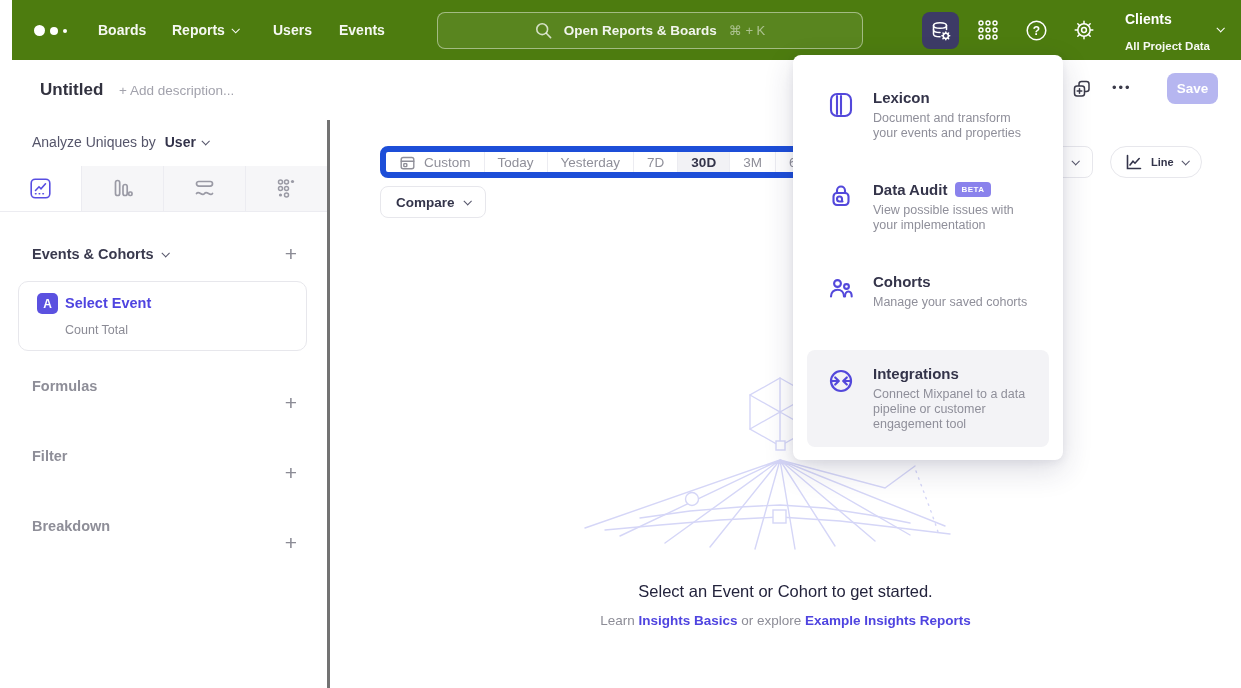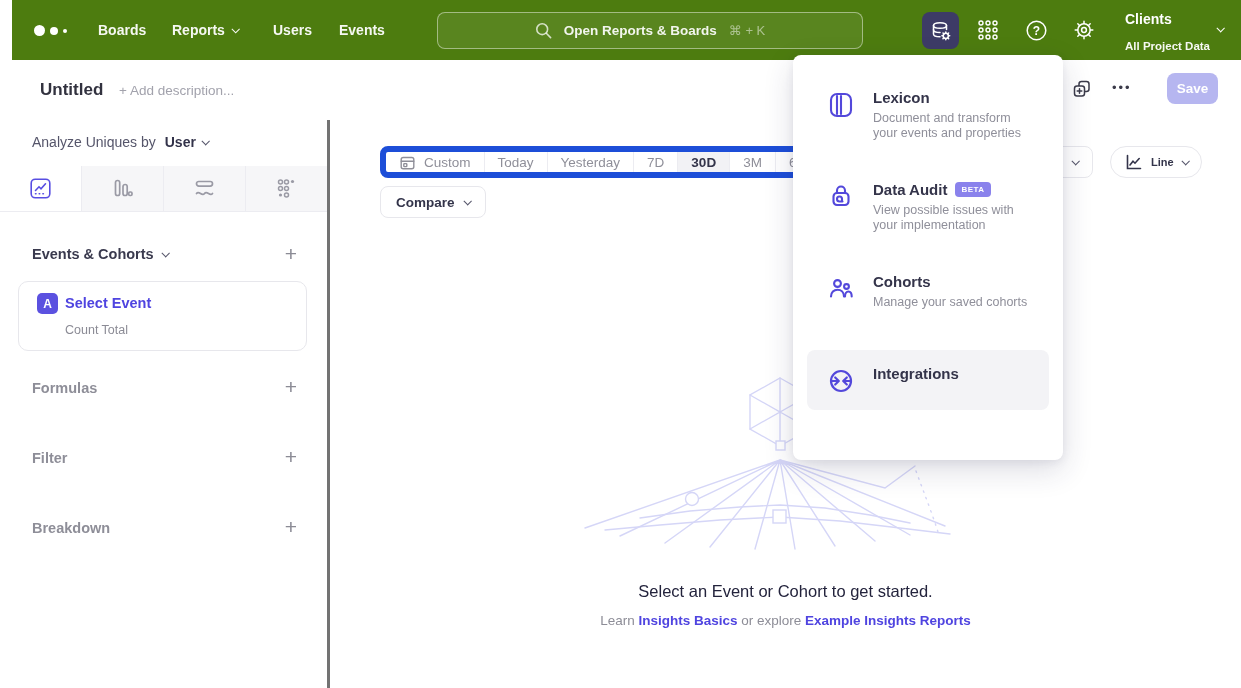--- a/index.html
+++ b/index.html
@@ -55,22 +55,22 @@
   .s-tab.sel { background:#fff; color:#584ee2; }
   .s-events { position:absolute; left:32px; right:30px; top:125px; display:flex; align-items:center; }
   .s-events .lbl { font-size:14.5px; font-weight:700; color:#3a3a4e; display:flex; align-items:center; gap:8px; }
   .plus { margin-left:auto; color:#8b8b95; font-size:21px; font-weight:300; line-height:18px; cursor:pointer; }
   .s-card { position:absolute; left:18px; right:20px; top:161px; height:70px; border:1px solid #e7e7ec;
             border-radius:10px; background:#fff; cursor:pointer; }
   .a-badge { position:absolute; left:18px; top:11px; width:21px; height:21px; background:#5b51e0;
              border-radius:5px; color:#fff; font-size:12px; font-weight:700; display:grid; place-items:center; }
   .s-card .ev { position:absolute; left:46px; top:13px; font-size:14.5px; font-weight:600; color:#4f44e0; }
   .s-card .ct { position:absolute; left:46px; top:41px; font-size:12.5px; color:#8b8b95; }
-  .s-row { position:absolute; left:32px; right:30px; display:flex; align-items:flex-end;
-           font-size:14.5px; font-weight:600; color:#8e8e98; }
+  .s-row { position:absolute; left:32px; right:30px; display:flex; align-items:flex-start;
+           font-size:14.5px; font-weight:600; color:#8e8e98;flex-direction:column; }
   .s-row.r1 { top:258px; } .s-row.r2 { top:328px; } .s-row.r3 { top:398px; }
 
   
   .range-bar { position:absolute; left:380px; top:146px; width:630px; height:32px; display:flex;
                border:6px solid #1d4ed8; border-radius:8px; background:#fff; overflow:hidden; z-index:5; }
   .r-cell { display:flex; align-items:center; gap:8px; padding:0 13px; font-size:13.5px;
             color:#8f8f99; border-left:1px solid #ececf1; cursor:pointer; white-space:nowrap; }
   .r-cell:first-child { border-left:none; }
   .r-cell.sel { background:#f2f2f5; color:#33344a; font-weight:600; }
   .unit-dd { position:absolute; left:1008px; top:146px; width:85px; height:32px; border:1px solid #e7e7ec;
@@ -379,17 +379,18 @@
         <svg width="28" height="28" viewBox="0 0 28 28" fill="none" stroke="#5348db" stroke-width="2.2" stroke-linecap="round" stroke-linejoin="round">
           <circle cx="14" cy="14" r="10"></circle>
           <path d="M5.5 14 h5.5 M8.2 10.5 L11.8 14 L8.2 17.5" fill="none"></path>
           <path d="M22.5 14 h-5.5 M19.8 10.5 L16.2 14 L19.8 17.5" fill="none"></path>
         </svg>
       </span>
       <div>
         <div class="mi-title">
             <span>Integrations</span>
           </div>
+        <div class="mi-desc">Connect Mixpanel to a data pipeline or customer engagement tool</div>
       </div>
     </div>
 
   </div>
 </div>
 
 </body></html>

